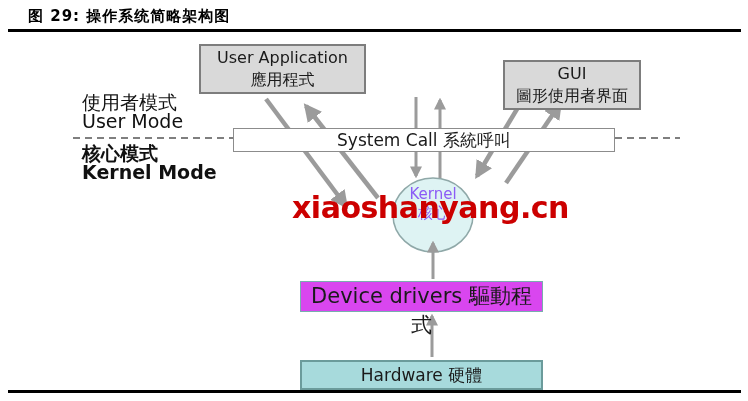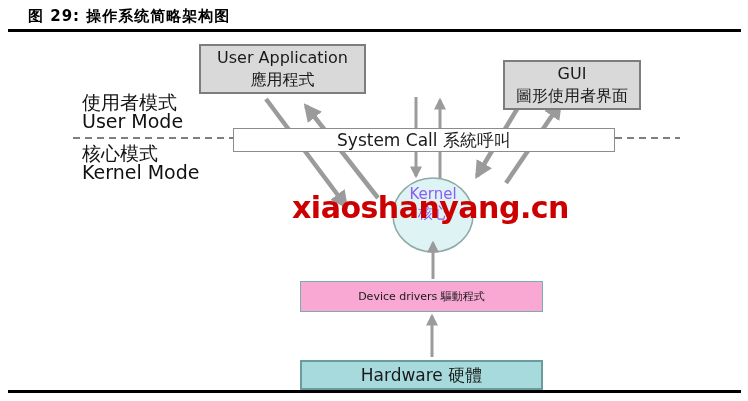--- a/index.html
+++ b/index.html
@@ -65,38 +65,38 @@
   }
 
   .mode-label {
     position: absolute;
     left: 82px;
     font-size: 19px;
     line-height: 19px;
     color: #111111;
   }
   .mode-user   { top: 93px; }
-  .mode-kernel { top: 144px; }
+  .mode-kernel { top: 144px; font-weight: bold; }
 
   .kernel-text {
     position: absolute;
     left: 393px;
     width: 80px;
     text-align: center;
     font-size: 15px;
     color: #8b5cf6;
   }
   .kernel-line1 { top: 185px; }
   .kernel-line2 { top: 204px; }
 
   .box-device {
     left: 300px; top: 281px; width: 243px; height: 31px;
-    background: #f9a8d4;
+    background: #d946ef;
     border: 1px solid #79aeae;
-    font-size: 11px;
+    font-size: 21px;
     line-height: 29px;
   }
   .box-hardware {
     left: 300px; top: 360px; width: 243px; height: 30px;
     background: #a7dadc;
     border: 2px solid #6b9b9b;
     font-size: 17px;
     line-height: 26px;
   }
 

